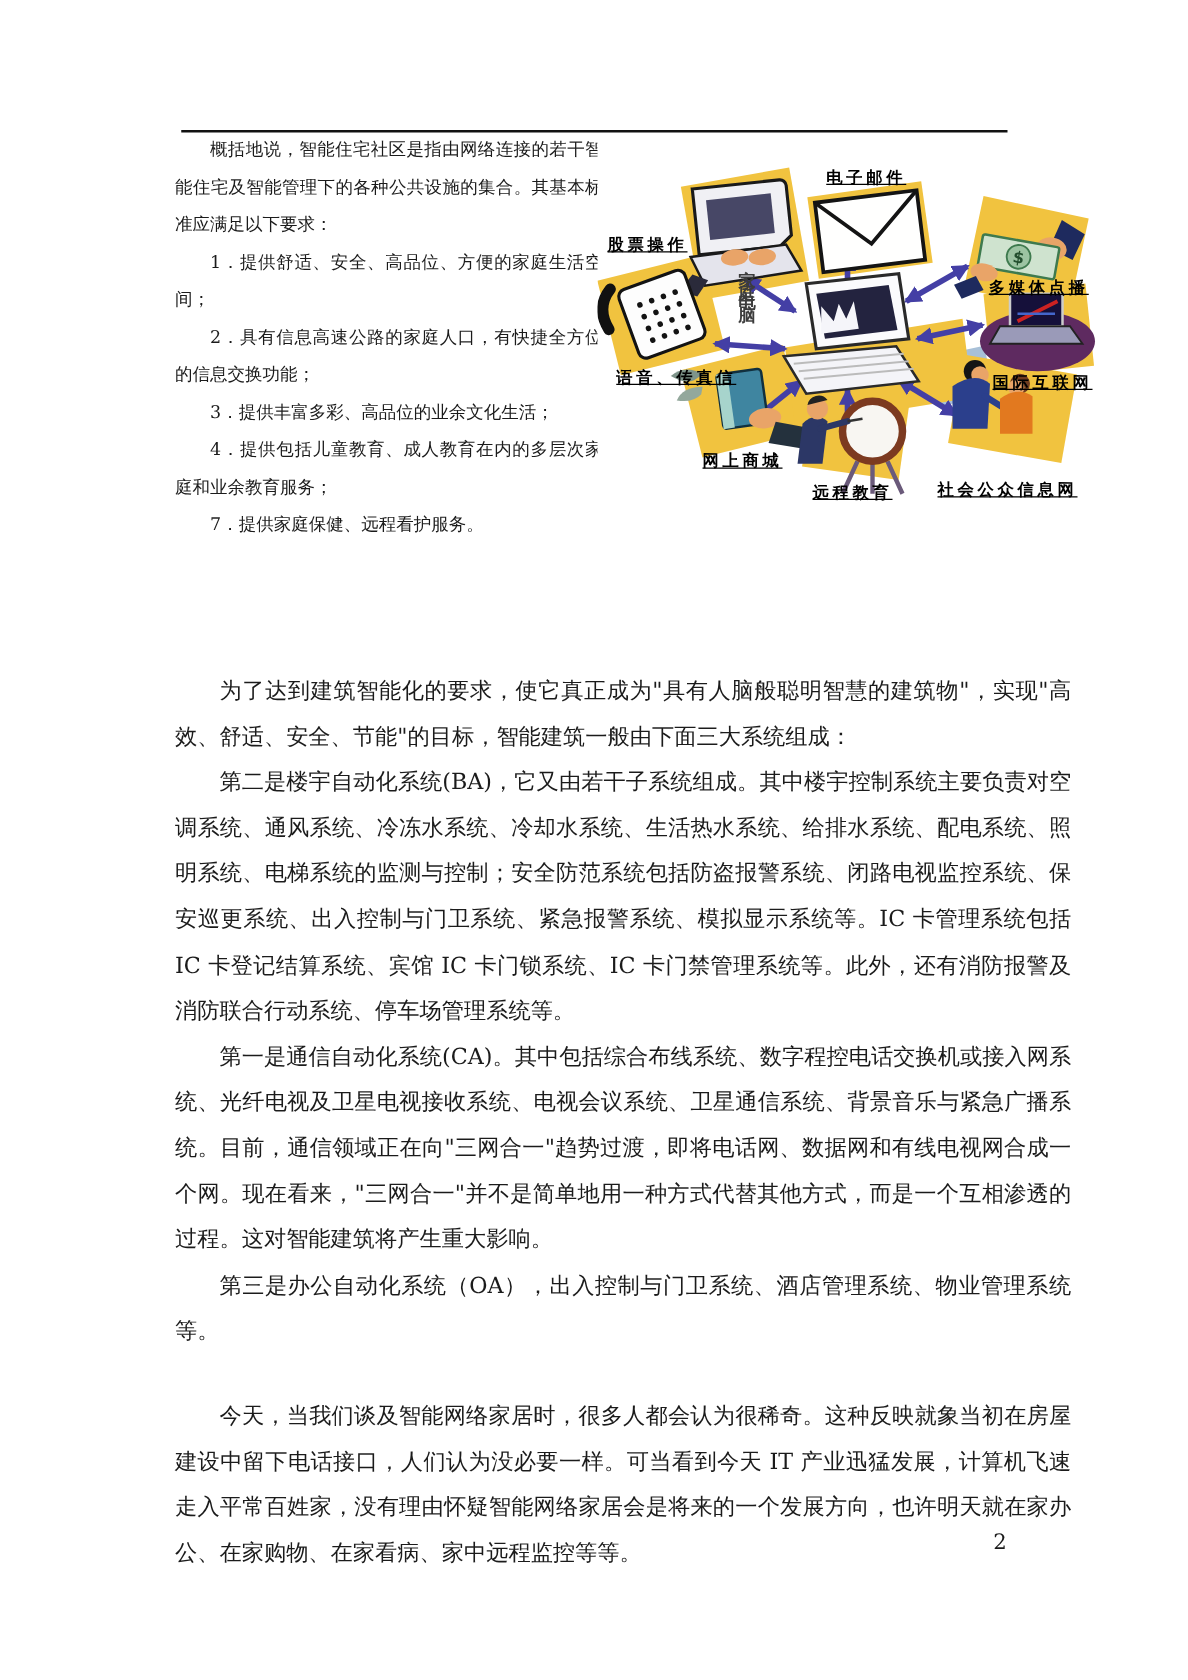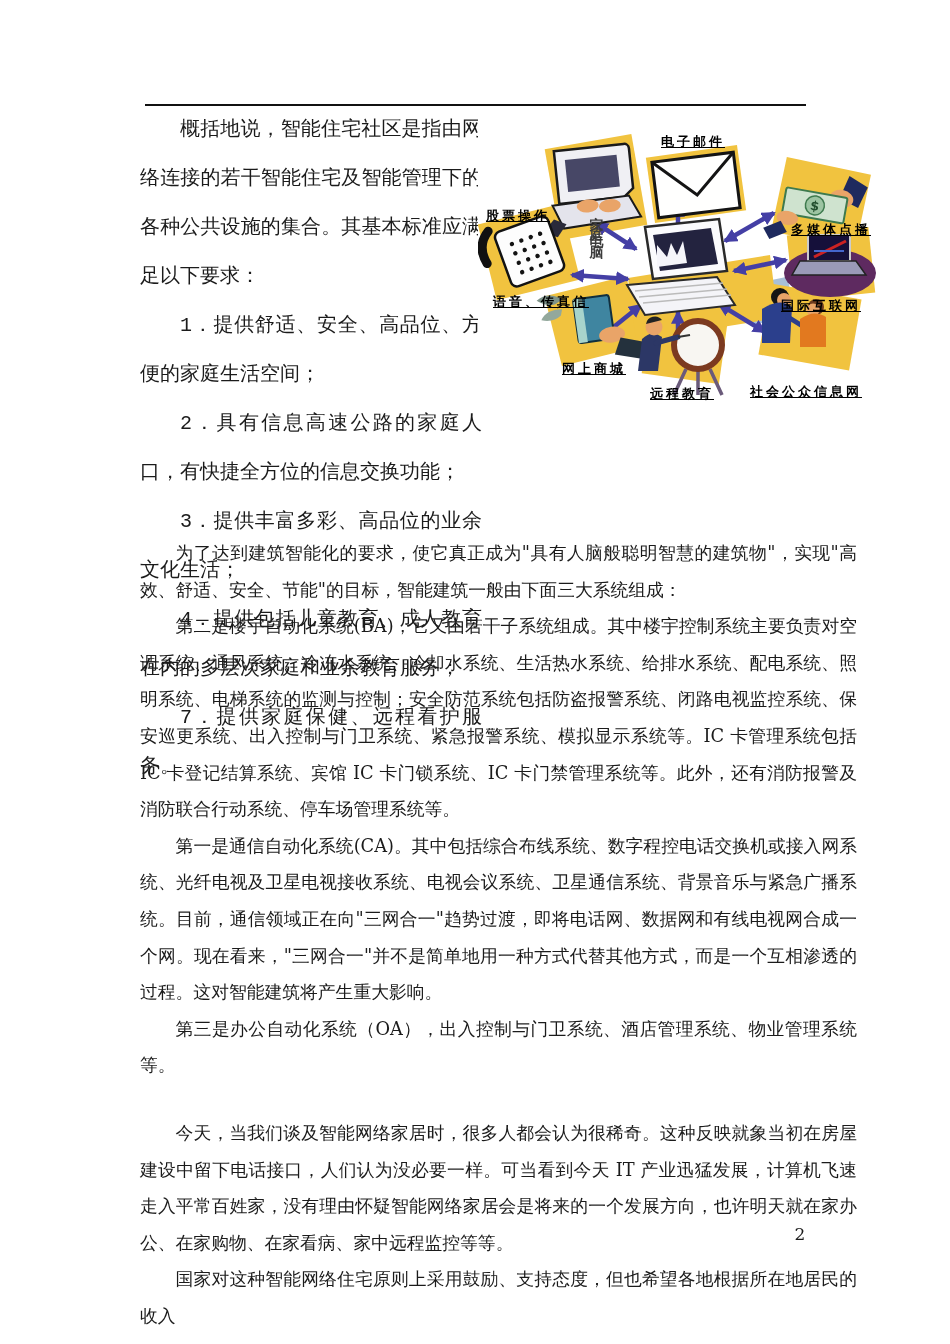--- a/index.html
+++ b/index.html
@@ -6,21 +6,21 @@
   .page{
     position:relative;width:950px;height:1344px;background:#ffffff;
     font-family:"DejaVu Serif","Liberation Serif",serif;color:#1b1b1b;overflow:hidden;
   }
   .header-rule{
     position:absolute;left:145px;top:104px;width:661px;height:0;
     border-top:2px solid #111111;
   }
   .intro-col{
     position:absolute;left:140px;top:105px;width:342px;
-    font-size:20px;line-height:49px;text-align:justify;font-family:Liberation Mono, monospace;
+    font-size:14px;line-height:30px;text-align:justify;
   }
   .intro-col p{margin:0;text-indent:2em;}
   .body-col{
     position:absolute;left:140px;top:535px;width:717px;
     font-size:17.8px;line-height:36.6px;text-align:justify;
   }
   .body-col p{margin:0;text-indent:2em;}
   .sect-gap{height:31px;}
   .page-num{
     position:absolute;left:780px;top:1224px;width:40px;text-align:center;
@@ -176,35 +176,34 @@
       <g transform="translate(197,162)">
         <path d="M-30,-48 L44,-56 L52,-4 L-22,4 z" fill="#fbfbfd" stroke="#2a2a2a" stroke-width="2.5"></path>
         <path d="M-22,-40 L36,-47 L43,-11 L-15,-4 z" fill="#23233f"></path>
         <path d="M-18,-8 L-18,-30 L-8,-18 L-4,-32 L2,-20 L8,-34 L12,-12 z" fill="#f5f5fa"></path>
         <path d="M-48,10 L42,2 L60,30 L-30,40 z" fill="#f4f4f8" stroke="#2a2a2a" stroke-width="2"></path>
         <path d="M-40,16 L48,8 M-36,22 L52,14 M-32,28 L56,20" stroke="#bbbbbb" stroke-width="1.5"></path>
       </g>
     </svg>
 
     <div class="dlabel" style="left:150px;top:20px;width:130px;">电子邮件</div>
-    <div class="dlabel" style="left:0px;top:94px;width:80px;">股票操作</div>
+    <div class="dlabel" style="left:0px;top:74px;width:80px;">股票操作</div>
     <div class="dlabel" style="left:300px;top:108px;width:106px;">多媒体点播</div>
     <div class="dlabel-v" style="left:112px;top:92px;">家庭电脑</div>
-    <div class="dlabel" style="left:293px;top:184px;width:100px;">国际互联网</div>
+    <div class="dlabel" style="left:306px;top:184px;width:100px;">国际互联网</div>
     <div class="dlabel" style="left:0px;top:180px;width:126px;">语音、传真信</div>
     <div class="dlabel" style="left:70px;top:247px;width:92px;">网上商城</div>
     <div class="dlabel" style="left:160px;top:272px;width:88px;">远程教育</div>
     <div class="dlabel" style="left:258px;top:257px;width:140px;margin-top:13px;">社会公众信息网</div>
   </div>
 
   <div class="body-col">
     <p>为了达到建筑智能化的要求，使它真正成为"具有人脑般聪明智慧的建筑物"，实现"高效、舒适、安全、节能"的目标，智能建筑一般由下面三大系统组成：</p>
     <p>第二是楼宇自动化系统(BA)，它又由若干子系统组成。其中楼宇控制系统主要负责对空调系统、通风系统、冷冻水系统、冷却水系统、生活热水系统、给排水系统、配电系统、照明系统、电梯系统的监测与控制；安全防范系统包括防盗报警系统、闭路电视监控系统、保安巡更系统、出入控制与门卫系统、紧急报警系统、模拟显示系统等。IC 卡管理系统包括 IC 卡登记结算系统、宾馆 IC 卡门锁系统、IC 卡门禁管理系统等。此外，还有消防报警及消防联合行动系统、停车场管理系统等。</p>
     <p>第一是通信自动化系统(CA)。其中包括综合布线系统、数字程控电话交换机或接入网系统、光纤电视及卫星电视接收系统、电视会议系统、卫星通信系统、背景音乐与紧急广播系统。目前，通信领域正在向"三网合一"趋势过渡，即将电话网、数据网和有线电视网合成一个网。现在看来，"三网合一"并不是简单地用一种方式代替其他方式，而是一个互相渗透的过程。这对智能建筑将产生重大影响。</p>
     <p>第三是办公自动化系统（OA），出入控制与门卫系统、酒店管理系统、物业管理系统等。</p>
     <div class="sect-gap"></div>
     <p>今天，当我们谈及智能网络家居时，很多人都会认为很稀奇。这种反映就象当初在房屋建设中留下电话接口，人们认为没必要一样。可当看到今天 IT 产业迅猛发展，计算机飞速走入平常百姓家，没有理由怀疑智能网络家居会是将来的一个发展方向，也许明天就在家办公、在家购物、在家看病、家中远程监控等等。</p>
-    <p>国家对这种智能网络住宅原则上采用鼓励、支持态度，但也希望各地根据所在地居民的收入</p>
   </div>
 
   <div class="page-num">2</div>
 
 </div>
 
 </body></html>

